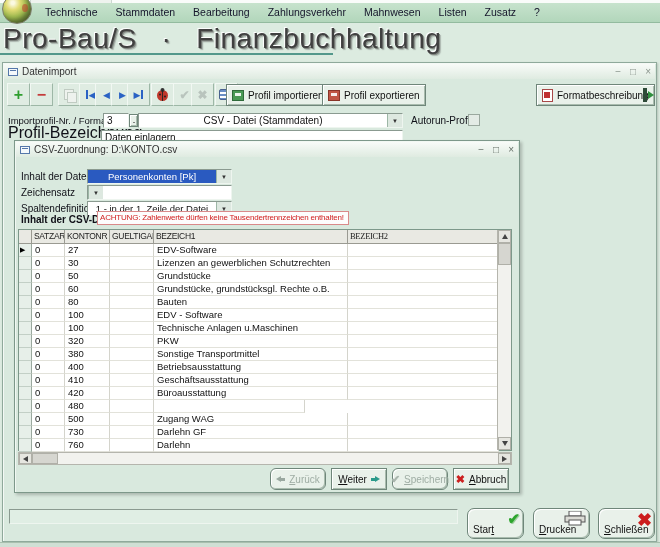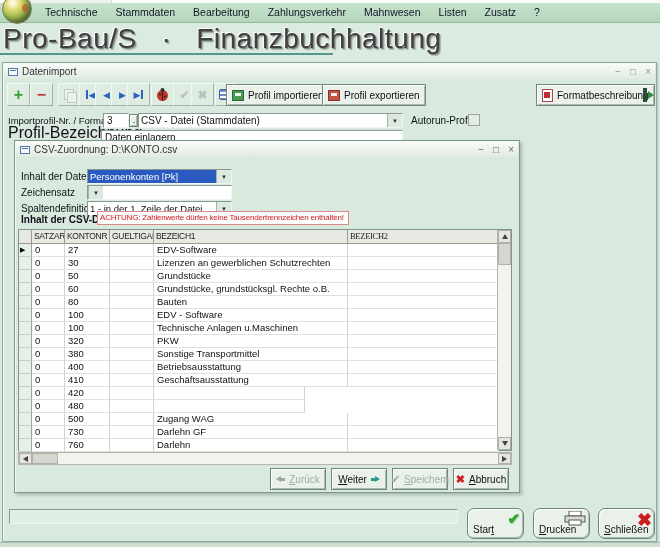--- a/index.html
+++ b/index.html
@@ -41,21 +41,21 @@
   .win-ctrls{margin-left:auto;display:flex;gap:9px;align-items:center;}
   .wc{font-size:10px;line-height:10px;color:#8b958d;cursor:default;}
   .wc.dark{color:#667068;}
 
   .btn3d{
     background:#e9f1ea;border:1px solid #6f867a;
     box-shadow:inset 1px 1px 0 #ffffff,inset -1px -1px 0 #a9bcae;
     font-size:10px;color:#111;display:flex;align-items:center;justify-content:center;
     box-sizing:border-box;cursor:default;
   }
-  .btn3d.disabled{color:#9fada4;}
+  .btn3d.disabled{color:#9fada4;border-radius:6px;}
   .sunken{background:#fff;border:1px solid;border-color:#8a9a90 #eef5ef #eef5ef #8a9a90;box-sizing:border-box;}
 
   
   .di-window{
     position:absolute;left:2px;top:62px;width:655px;height:480px;box-sizing:border-box;
     background:#d9e9de;border:1px solid #8fa99b;
     box-shadow:inset 1px 1px 0 #f4f9f5,1px 1px 2px rgba(0,0,0,.18);
   }
   .di-toolbar{position:absolute;left:1px;top:17px;width:652px;height:31px;}
   .tbtn{
@@ -79,21 +79,21 @@
   .exp-ic{width:12px;height:11px;background:#c05545;border:1px solid #8a3428;position:relative;box-sizing:border-box;}
   .exp-ic::after{content:"";position:absolute;left:2px;top:2px;width:6px;height:3px;background:#f7ecea;}
   .pdf-ic{width:11px;height:13px;background:#fff;border:1px solid #a84848;position:relative;box-sizing:border-box;}
   .pdf-ic::after{content:"";position:absolute;left:1px;top:2px;width:6px;height:6px;background:#c03030;}
   .exit-ic{position:absolute;top:5px;left:639px;width:16px;height:19px;display:flex;align-items:center;gap:1px;}
   .exit-ic .door{width:4px;height:14px;background:#2d4a38;}
   .exit-ic .arr{width:0;height:0;border-top:4px solid transparent;border-bottom:4px solid transparent;border-left:6px solid #2f8f3f;}
 
   .form-label{position:absolute;font-size:9.5px;color:#101018;white-space:nowrap;}
   .combo{position:absolute;height:15px;background:#fff;border:1px solid;border-color:#8a9a90 #eef5ef #eef5ef #8a9a90;box-sizing:border-box;display:flex;align-items:stretch;}
-  .combo .val{flex:1;font-size:9.5px;line-height:13px;padding:0 2px;white-space:nowrap;overflow:hidden;color:#111;}
+  .combo .val{flex:1;font-size:9.5px;line-height:13px;padding:0 2px;white-space:nowrap;overflow:hidden;color:#111;text-align:center;}
   .combo .val.sel{background:#2a5ac0;color:#fff;}
   .combo .drop{width:14px;background:#dde8e0;border-left:1px solid #9db7a6;display:flex;align-items:center;justify-content:center;font-size:6px;color:#333;}
   .text-input{position:absolute;height:15px;font-size:10px;padding:0 3px;color:#111;font-family:"Liberation Sans",sans-serif;}
   input.text-input{outline:none;}
   .mini-btn{position:absolute;width:9px;height:13px;font-size:7px;letter-spacing:-1px;padding:0;}
   .checkbox{position:absolute;width:12px;height:12px;background:#e3ebe5;border:1px solid #9aa89e;box-sizing:border-box;}
 
   
   .status-field{position:absolute;left:6px;top:446px;width:449px;height:15px;background:#e0eee4;}
   .big-btn{position:absolute;top:445px;width:57px;height:31px;border-radius:7px;}
@@ -406,20 +406,21 @@
           <div class="cell w-c1">410</div>
           <div class="cell w-c2"></div>
           <div class="cell w-c3">Geschäftsausstattung</div>
           <div class="cell w-c4"></div>
         </div>
         <div class="trow">
           <div class="cell csel w-sel"></div>
           <div class="cell w-c0">0</div>
           <div class="cell w-c1">420</div>
           <div class="cell w-c2"></div>
+          <div class="cell w-c3">Büroausstattung</div>
           <div class="cell w-c4"></div>
         </div>
         <div class="trow">
           <div class="cell csel w-sel"></div>
           <div class="cell w-c0">0</div>
           <div class="cell w-c1">480</div>
           <div class="cell w-c2"></div>
           <div class="cell w-c4"></div>
         </div>
         <div class="trow">

